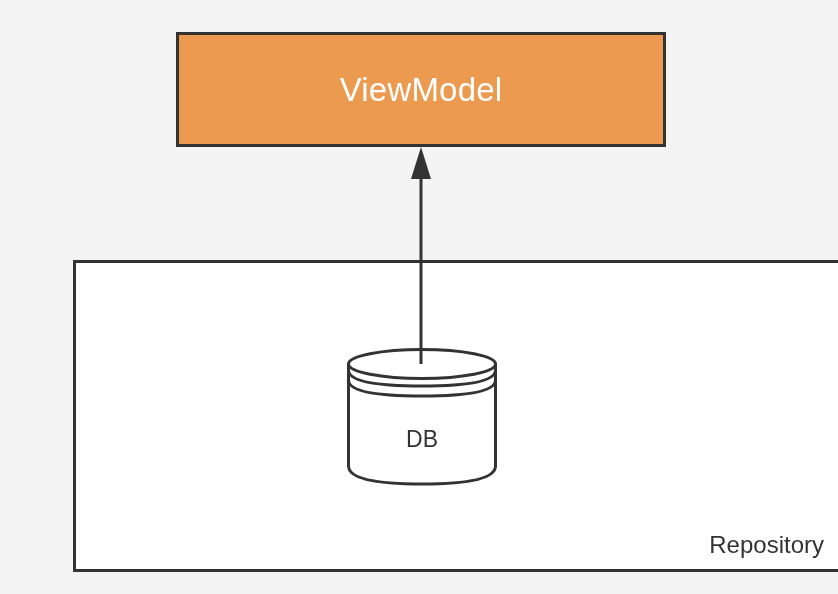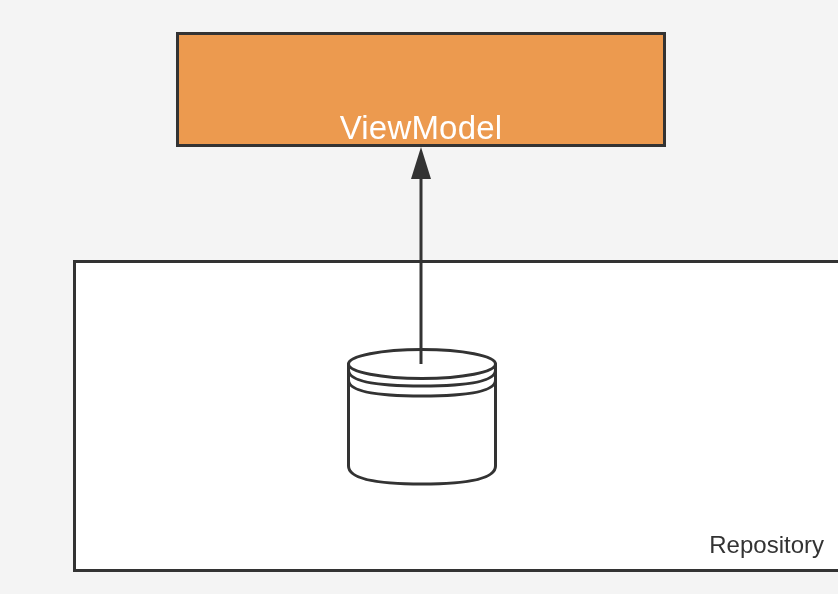--- a/index.html
+++ b/index.html
@@ -25,21 +25,21 @@
   .vm-box {
     position: absolute;
     left: 176px;
     top: 32px;
     width: 490px;
     height: 115px;
     box-sizing: border-box;
     background: #ec9a4f;
     border: 3px solid #333333;
     display: flex;
-    align-items: flex-end;
+    align-items: center;
     justify-content: center;
     z-index: 4;
   }
   .vm-label {
     color: #ffffff;
     font-size: 33px;
     font-weight: 400;
     letter-spacing: 0.2px;
     line-height: 1;
     font-family: "Liberation Sans", sans-serif;
@@ -114,20 +114,21 @@
 
       <path d="M 4.5 20 L 4.5 122 Q 4.5 140 78 140 Q 151.5 140 151.5 122 L 151.5 20" fill="#ffffff" stroke="#333333" stroke-width="3" stroke-linecap="round" stroke-linejoin="round"></path>
 
       <ellipse cx="78" cy="20" rx="73.5" ry="14.5" fill="#ffffff" stroke="#333333" stroke-width="3"></ellipse>
 
       <path d="M 4.5 26 Q 4.5 42 78 42 Q 151.5 42 151.5 26" fill="none" stroke="#333333" stroke-width="3" stroke-linecap="round"></path>
 
       <path d="M 4.5 36 Q 4.5 52 78 52 Q 151.5 52 151.5 36" fill="none" stroke="#333333" stroke-width="3" stroke-linecap="round"></path>
     </svg>
   </div>
+  <div class="db-label">DB</div>
 
   <svg class="arrow-layer" viewBox="0 0 838 594">
     <line x1="421" y1="364" x2="421" y2="175" stroke="#333333" stroke-width="3"></line>
     <polygon points="421,147 411,179 431,179" fill="#333333"></polygon>
   </svg>
 
   <div class="vm-box">
     <span class="vm-label">ViewModel</span>
   </div>
 

